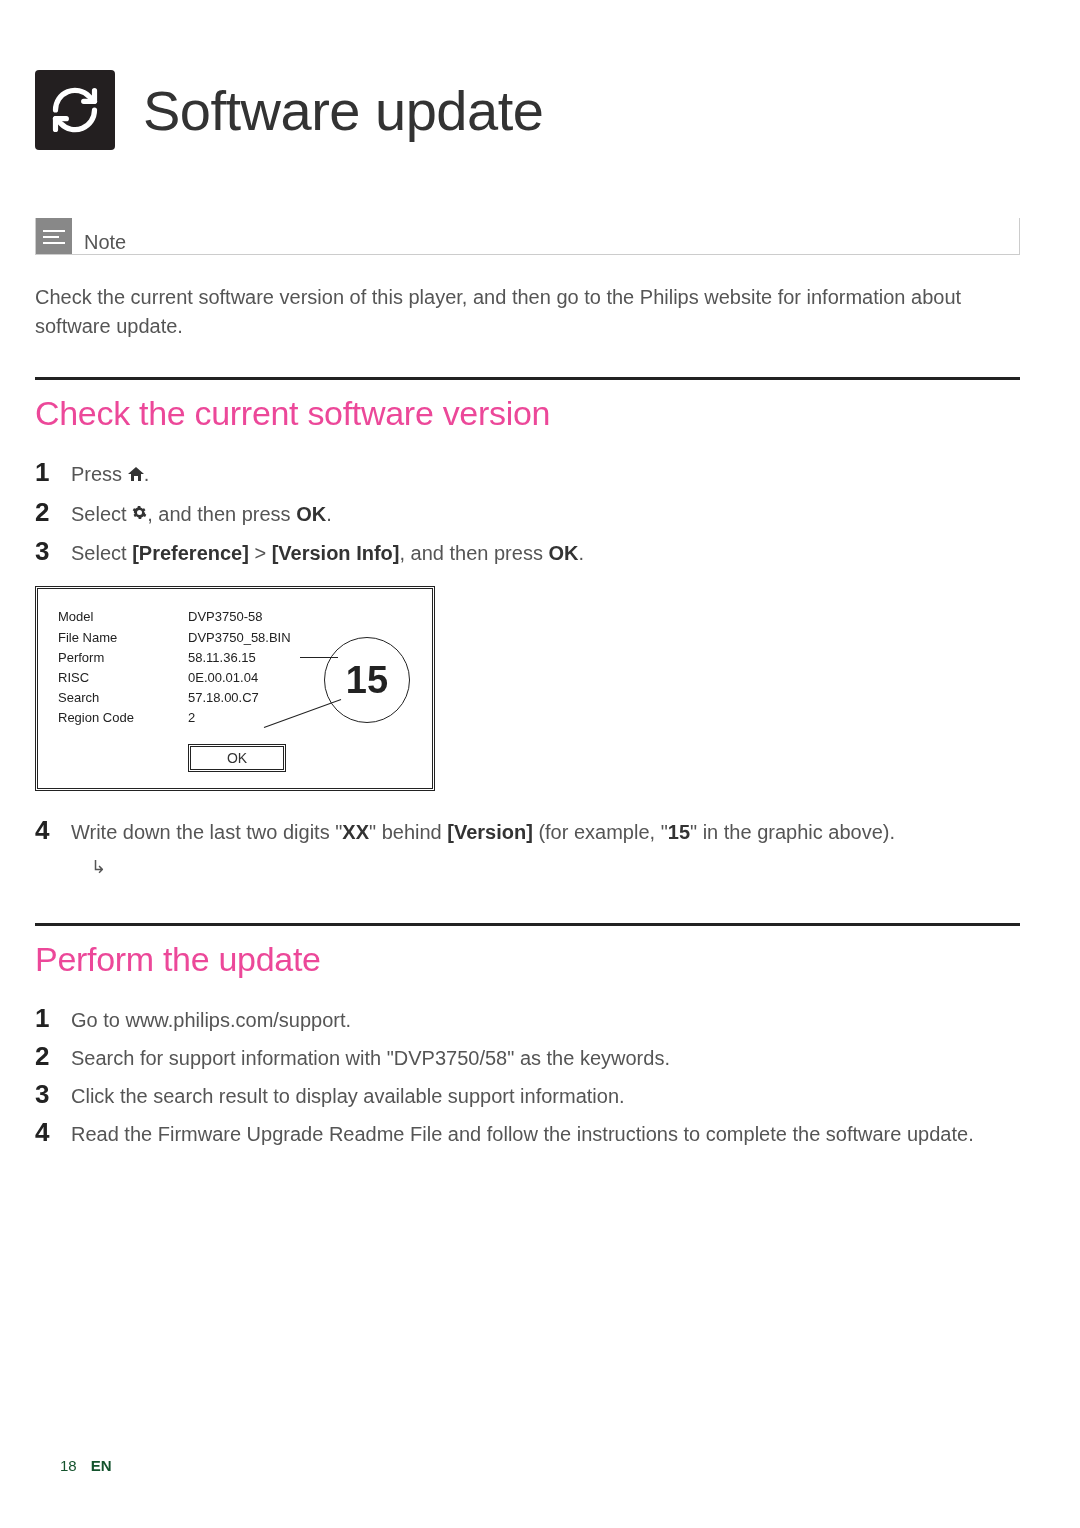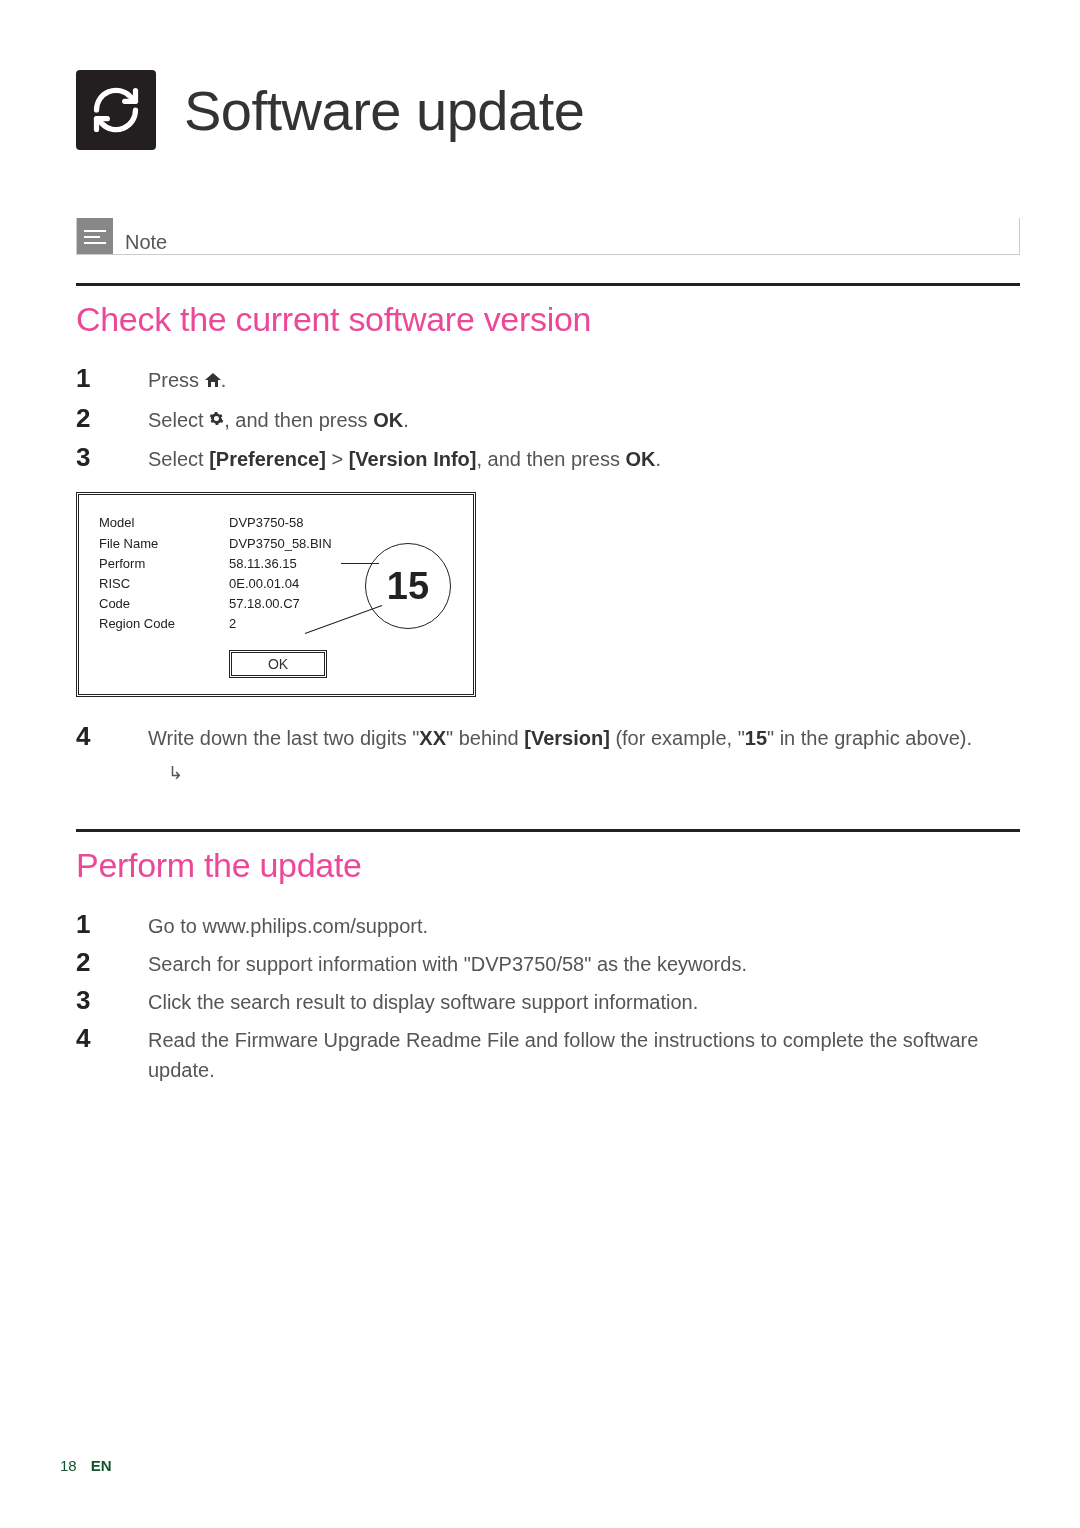--- a/index.html
+++ b/index.html
@@ -1,34 +1,34 @@
 <!DOCTYPE html>
 <html><head>
 <meta charset="utf-8">
 <style>
   * { box-sizing: border-box; margin: 0; padding: 0; }
   html, body { width: 1080px; height: 1528px; background: #fff; font-family: "Gill Sans", "Gill Sans MT", "Trebuchet MS", Helvetica, Arial, sans-serif; color: #333; }
-  .page { padding: 70px 60px 40px 76px; position: relative; height: 100%; }
+  .page { padding: 70px 60px 40px 35px; position: relative; height: 100%; }
   .header-row { display: flex; align-items: center; gap: 28px; margin-bottom: 86px; }
   .chapter-icon { width: 80px; height: 80px; background: #231f20; border-radius: 4px; display: flex; align-items: center; justify-content: center; }
   .chapter-title { font-size: 56px; font-weight: 300; color: #333; letter-spacing: -0.5px; }
   .note-box { border: 1px solid #ccc; border-top: none; padding: 0; margin-bottom: 28px; }
   .note-header { display: flex; align-items: flex-end; margin-top: -18px; }
   .note-icon { width: 36px; height: 36px; background: #888; display: flex; align-items: center; justify-content: center; }
   .note-title { margin-left: 12px; font-size: 20px; color: #555; }
   .note-body { padding: 18px 22px 12px 22px; font-size: 18px; color: #555; }
   .bullet { list-style: none; }
   .bullet li::before { content: "• "; }
   .lead { font-size: 20px; color: #555; line-height: 1.45; margin-bottom: 36px; }
   .hr-heavy { border: none; border-top: 3px solid #222; margin-bottom: 14px; }
   .section-title { font-size: 34px; font-weight: 400; color: #ec4899; margin-bottom: 24px; letter-spacing: -0.3px; }
   .steps { list-style: none; padding: 0; }
   .steps > li { display: flex; align-items: baseline; gap: 18px; margin-bottom: 6px; }
   .step-num { font-size: 26px; font-weight: 600; color: #222; min-width: 18px; }
-  .step-body { font-size: 20px; color: #555; line-height: 1.5; flex: 1; margin-left: 36px; }
+  .step-body { font-size: 20px; color: #555; line-height: 1.5; flex: 1; }
   .step-body .bold { font-weight: 600; color: #333; }
   .inline-icon { display: inline-block; vertical-align: middle; position: relative; top: -2px; }
   .version-panel { width: 400px; border: 3px double #222; padding: 18px 20px 16px 20px; margin: 18px 0 24px 0; position: relative; }
   .vp-row { display: flex; font-size: 13px; color: #222; line-height: 1.55; }
   .vp-label { width: 130px; }
   .vp-ok { width: 98px; border: 3px double #222; text-align: center; font-size: 14px; padding: 3px 0; margin-top: 16px; margin-left: 130px; }
   .vp-callout { position: absolute; right: 22px; top: 48px; width: 86px; height: 86px; border: 1px solid #222; border-radius: 50%; display: flex; align-items: center; justify-content: center; font-size: 38px; font-weight: 600; color: #222; }
   .vp-leader { position: absolute; border-top: 1px solid #222; }
   .vp-leader.a { width: 38px; top: 68px; left: 262px; }
   .vp-leader.b { width: 82px; top: 138px; left: 226px; transform: rotate(-20deg); transform-origin: left center; }
@@ -62,20 +62,21 @@
         <svg width="22" height="16" viewBox="0 0 22 16">
           <rect x="0" y="2" width="22" height="2" fill="#fff"></rect>
           <rect x="0" y="8" width="16" height="2" fill="#fff"></rect>
           <rect x="0" y="14" width="22" height="2" fill="#fff"></rect>
         </svg>
       </div>
       <span class="note-title">Note</span>
     </div>
   </div>
 
+  <p class="lead">Check the current software version of this player, and then go to the Philips website for information about software update.</p>
 
   <hr class="hr-heavy">
   <h2 class="section-title">Check the current software version</h2>
 
   <ol class="steps">
     <li>
       <span class="step-num">1</span>
       <span class="step-body">
         <span>Press </span><span class="inline-icon"><svg width="16" height="14" viewBox="0 0 16 14">
               <path d="M8 0 L16 7 H13 V14 H10 V9 H6 V14 H3 V7 H0 Z" fill="#333"></path>
@@ -109,21 +110,21 @@
       </div>
     <div class="vp-row">
         <span class="vp-label">Perform</span>
         <span>58.11.36.15</span>
       </div>
     <div class="vp-row">
         <span class="vp-label">RISC</span>
         <span>0E.00.01.04</span>
       </div>
     <div class="vp-row">
-        <span class="vp-label">Code</span>
+        <span class="vp-label">Search</span>
         <span>57.18.00.C7</span>
       </div>
     <div class="vp-row">
         <span class="vp-label">Region Code</span>
         <span>2</span>
       </div>
     <div class="vp-ok">OK</div>
     <div class="vp-callout">15</div>
     <div class="vp-leader a"></div>
     <div class="vp-leader b"></div>
@@ -149,21 +150,21 @@
     <li>
       <span class="step-num">1</span>
       <span class="step-body">Go to www.philips.com/support.</span>
     </li>
     <li>
       <span class="step-num">2</span>
       <span class="step-body">Search for support information with "DVP3750/58" as the keywords.</span>
     </li>
     <li>
       <span class="step-num">3</span>
-      <span class="step-body">Click the search result to display software support information.</span>
+      <span class="step-body">Click the search result to display available support information.</span>
     </li>
     <li>
       <span class="step-num">4</span>
       <span class="step-body">Read the Firmware Upgrade Readme File and follow the instructions to complete the software update.</span>
     </li>
   </ol>
 
   <div class="footer">
     <span class="pg">18</span>
     <span class="lang">EN</span>

